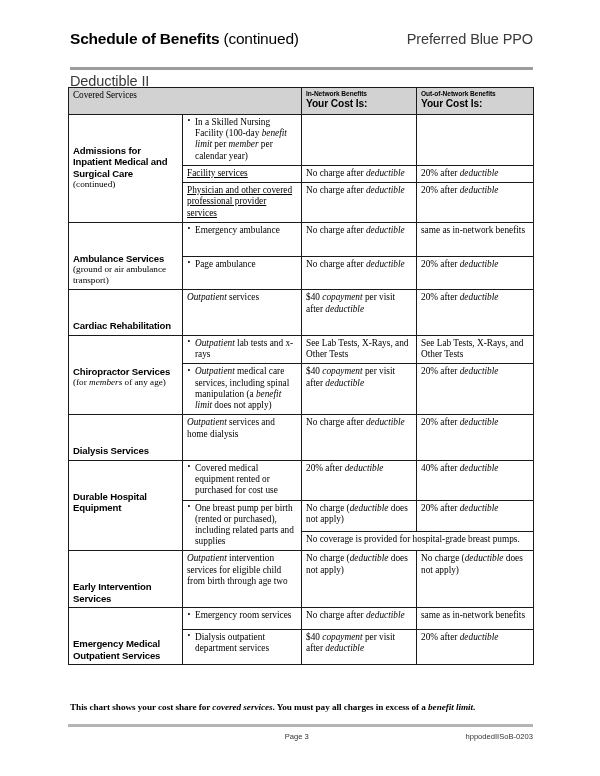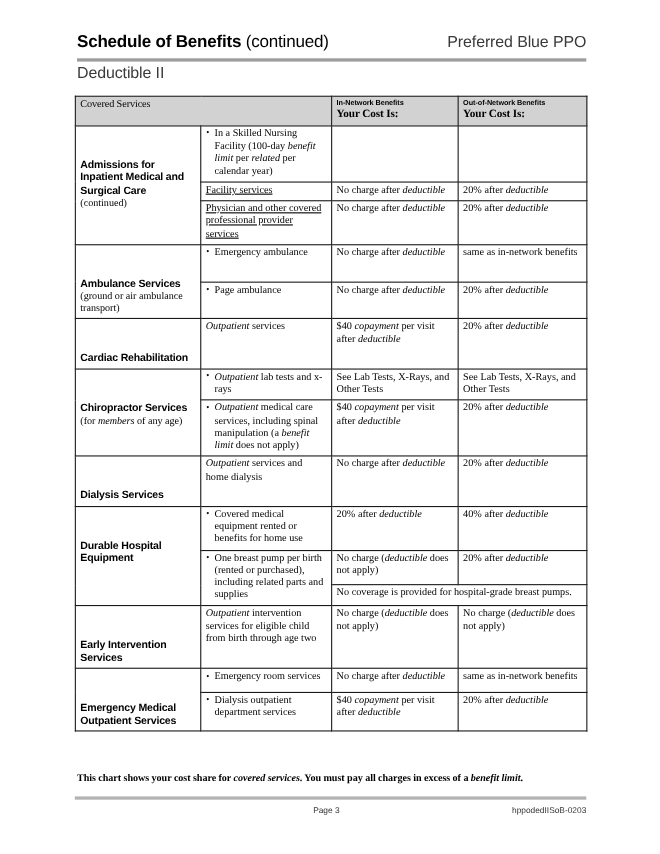--- a/index.html
+++ b/index.html
@@ -14,21 +14,21 @@
   }
 
   .page { position:absolute; left:0; top:0; width:600px; height:776px; }
 
   
   .pg-header {
     position:absolute; left:70px; top:30px; width:463px;
   }
   .hdr-row {
     display:flex; align-items:baseline; justify-content:space-between;
-    padding-bottom:4px;
+    padding-bottom:18px;
   }
   .hdr-left {
     font-family:"Liberation Sans", sans-serif;
     font-size:15.5px; letter-spacing:-0.2px; white-space:nowrap;
   }
   .hdr-left .strong { font-weight:bold; }
   .hdr-left .light { font-weight:normal; }
   .hdr-right {
     font-family:"Liberation Sans", sans-serif;
     font-size:14.5px; font-weight:normal; color:#3a3a3a;
@@ -69,21 +69,21 @@
     font-family:"Liberation Sans", sans-serif;
     font-weight:bold; font-size:11px; letter-spacing:-0.1px;
     padding-top:6px; padding-bottom:6px;
   }
   .th-small {
     font-family:"Liberation Sans", sans-serif;
     font-size:6.6px; font-weight:bold; letter-spacing:-0.05px;
     display:block; line-height:1.25;
   }
   .th-big {
-    font-family:Liberation Serif, serif;
+    font-family:Liberation Sans, sans-serif;
     font-size:10.2px; font-weight:bold; letter-spacing:-0.1px;
     display:block; line-height:1.25;
   }
 
   .svc {
     font-family:"Liberation Sans", sans-serif;
     font-weight:bold; font-size:9.6px; letter-spacing:-0.15px;
     line-height:1.2; display:block;margin-top:28px;
   }
   .svc-sub {
@@ -165,21 +165,21 @@
     </thead>
     <tbody>
 
       <tr>
         <td rowspan="3">
           <span class="svc">Admissions for Inpatient Medical and Surgical Care</span>
           <span class="svc-sub">(continued)</span>
         </td>
         <td>
           <ul class="b">
-              <li>In a Skilled Nursing Facility (100-day <i>benefit limit</i> per <i>related</i> per calendar year)</li>
+              <li>In a Skilled Nursing Facility (100-day <i>benefit limit</i> per <i>member</i> per calendar year)</li>
             </ul>
         </td>
         <td></td>
         <td></td>
       </tr>
       <tr>
         <td><span class="u">Facility services</span></td>
         <td>No charge after <i>deductible</i></td>
         <td>20% after <i>deductible</i></td>
       </tr>
@@ -252,21 +252,21 @@
         <td>No charge after <i>deductible</i></td>
         <td>20% after <i>deductible</i></td>
       </tr>
 
       <tr>
         <td rowspan="3">
           <span class="svc">Durable Hospital Equipment</span>
         </td>
         <td>
           <ul class="b">
-              <li>Covered medical equipment rented or benefits for home use</li>
+              <li>Covered medical equipment rented or purchased for cost use</li>
             </ul>
         </td>
         <td>20% after <i>deductible</i></td>
         <td>40% after <i>deductible</i></td>
       </tr>
       <tr>
         <td rowspan="2">
           <ul class="b">
               <li>One breast pump per birth (rented or purchased), including related parts and supplies</li>
             </ul>

